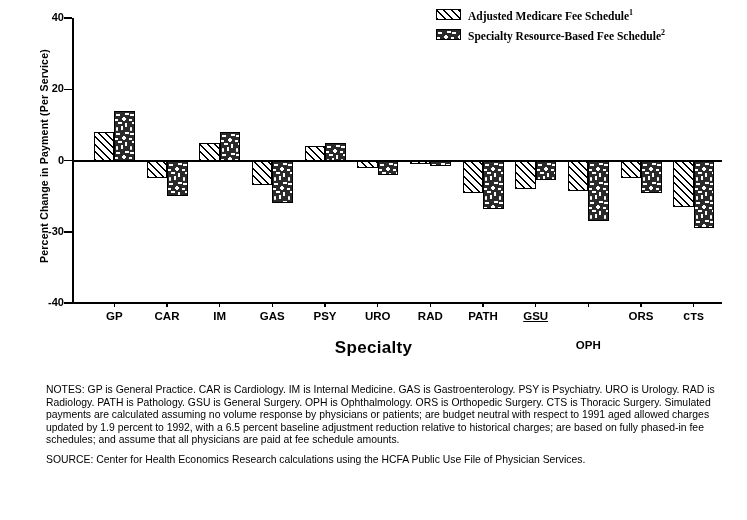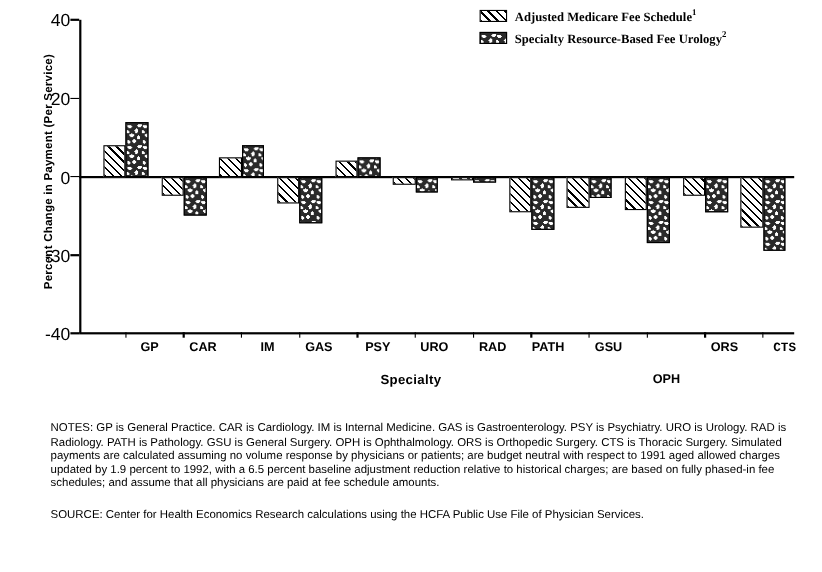--- a/index.html
+++ b/index.html
@@ -21,21 +21,21 @@
 
   #plot{
     position:absolute;left:72px;top:18px;width:650px;height:285px;
   }
   #yaxis-line{position:absolute;left:0;top:0;width:2px;height:285px;background:#000;}
   #zero-line{position:absolute;left:0;top:142px;width:650px;height:1.5px;background:#000;}
   #base-line{position:absolute;left:0;top:284px;width:650px;height:1.5px;background:#000;}
 
   .ytick{position:absolute;left:-8px;width:8px;height:1.5px;background:#000;}
   .ytwrap{position:absolute;left:-48px;width:40px;text-align:right;
-          font-size:16px;font-weight:normal;line-height:1;}
+          font-size:11px;font-weight:bold;line-height:1;}
   .bar{position:absolute;border:1.3px solid #000;box-sizing:border-box;}
 
   
   .hatch{
     background-color:#fff;
     background-image:repeating-linear-gradient(
       45deg,
       #000 0px, #000 1.4px,
       #fff 1.4px, #fff 5.2px);
   }
@@ -50,60 +50,60 @@
       radial-gradient(ellipse 1.9px 1.4px at 1px 8px, #fff 95%, transparent 96%),
       radial-gradient(ellipse 1.6px 2.0px at 7px 16px, #fff 95%, transparent 96%),
       radial-gradient(ellipse 2.2px 1.5px at 12px 2px, #fff 95%, transparent 96%),
       radial-gradient(ellipse 1.4px 1.7px at 2px 17px, #fff 95%, transparent 96%);
     background-size:14px 19px;
   }
 
   .xtick{position:absolute;top:284px;width:1.5px;height:5px;background:#000;}
   .xcat{
     position:absolute;top:292px;font-size:11.5px;font-weight:bold;
-    text-align:right;white-space:nowrap;
+    text-align:center;white-space:nowrap;
   }
 
   #xlabel{
     position:absolute;left:0;top:338px;width:747px;text-align:center;
-    font-size:12px;font-weight:bold;letter-spacing:.3px;
+    font-size:17px;font-weight:bold;letter-spacing:.3px;
   }
 
   
   #legend{position:absolute;left:436px;top:6px;}
   .legend-row{display:flex;align-items:center;height:17px;margin-bottom:3px;}
   .swatch{width:25px;height:11px;border:1.3px solid #000;box-sizing:border-box;margin-right:7px;flex:none;}
   .legend-text{font-size:11.5px;font-weight:bold;white-space:nowrap;font-family:Liberation Serif, serif;}
   .legend-text sup{font-size:8px;font-weight:bold;vertical-align:super;}
 
   
   #notes{position:absolute;left:46px;top:378px;width:690px;font-size:10.4px;line-height:12.6px;}
   .fn{margin-bottom:5px;font-size:10.4px;}
   .fn sup{font-size:7.6px;vertical-align:super;}
   .note-block{margin-top:6px;text-align:left;}
   .sub{font-size:7.6px;vertical-align:sub;}
-  #source{margin-top:16px;}
+  #source{margin-top:7px;}
 </style>
 </head>
 <body>
 
 <div id="figure">
 
   <div id="chart-area">
 
     <div id="ylabel">Percent Change in Payment (Per Service)</div>
 
     <div id="legend">
       <div class="legend-row">
         <span class="swatch hatch"></span>
         <span class="legend-text"><span>Adjusted Medicare Fee Schedule</span><sup>1</sup></span>
       </div>
       <div class="legend-row">
         <span class="swatch stipple"></span>
-        <span class="legend-text"><span>Specialty Resource-Based Fee Urology</span><sup>2</sup></span>
+        <span class="legend-text"><span>Specialty Resource-Based Fee Schedule</span><sup>2</sup></span>
       </div>
     </div>
 
     <div id="plot">
       <div id="yaxis-line"></div>
       <div id="zero-line"></div>
       <div id="base-line"></div>
       <div id="yticks">
           <div class="ytick" style="top: -0.75px;"></div>
           <div class="ytwrap" style="top: -6px;">40</div>
@@ -153,21 +153,21 @@
           <div class="xcat" style="left: 170.333px; width: 60px;">GAS</div>
           <div class="xtick" style="left: 252.25px;"></div>
           <div class="xcat" style="left: 223px; width: 60px;">PSY</div>
           <div class="xtick" style="left: 304.917px;"></div>
           <div class="xcat" style="left: 275.667px; width: 60px;">URO</div>
           <div class="xtick" style="left: 357.583px;"></div>
           <div class="xcat" style="left: 328.333px; width: 60px;">RAD</div>
           <div class="xtick" style="left: 410.25px;"></div>
           <div class="xcat" style="left: 381px; width: 60px;">PATH</div>
           <div class="xtick" style="left: 462.917px;"></div>
-          <div class="xcat" style="left: 433.667px; width: 60px;">GSU</div>
+          <div class="xcat" style="left: 433.667px; width: 60px; text-decoration: underline;">GSU</div>
           <div class="xtick" style="left: 515.583px;"></div>
           <div class="xcat" style="left: 486.333px; width: 60px; margin-top: 29px;">OPH</div>
           <div class="xtick" style="left: 568.25px;"></div>
           <div class="xcat" style="left: 539px; width: 60px;">ORS</div>
           <div class="xtick" style="left: 620.917px;"></div>
           <div class="xcat" style="left: 591.667px; width: 60px; font-family: Liberation Mono, monospace;">CTS</div>
         </div>
     </div>
 
     <div id="xlabel">Specialty</div>

